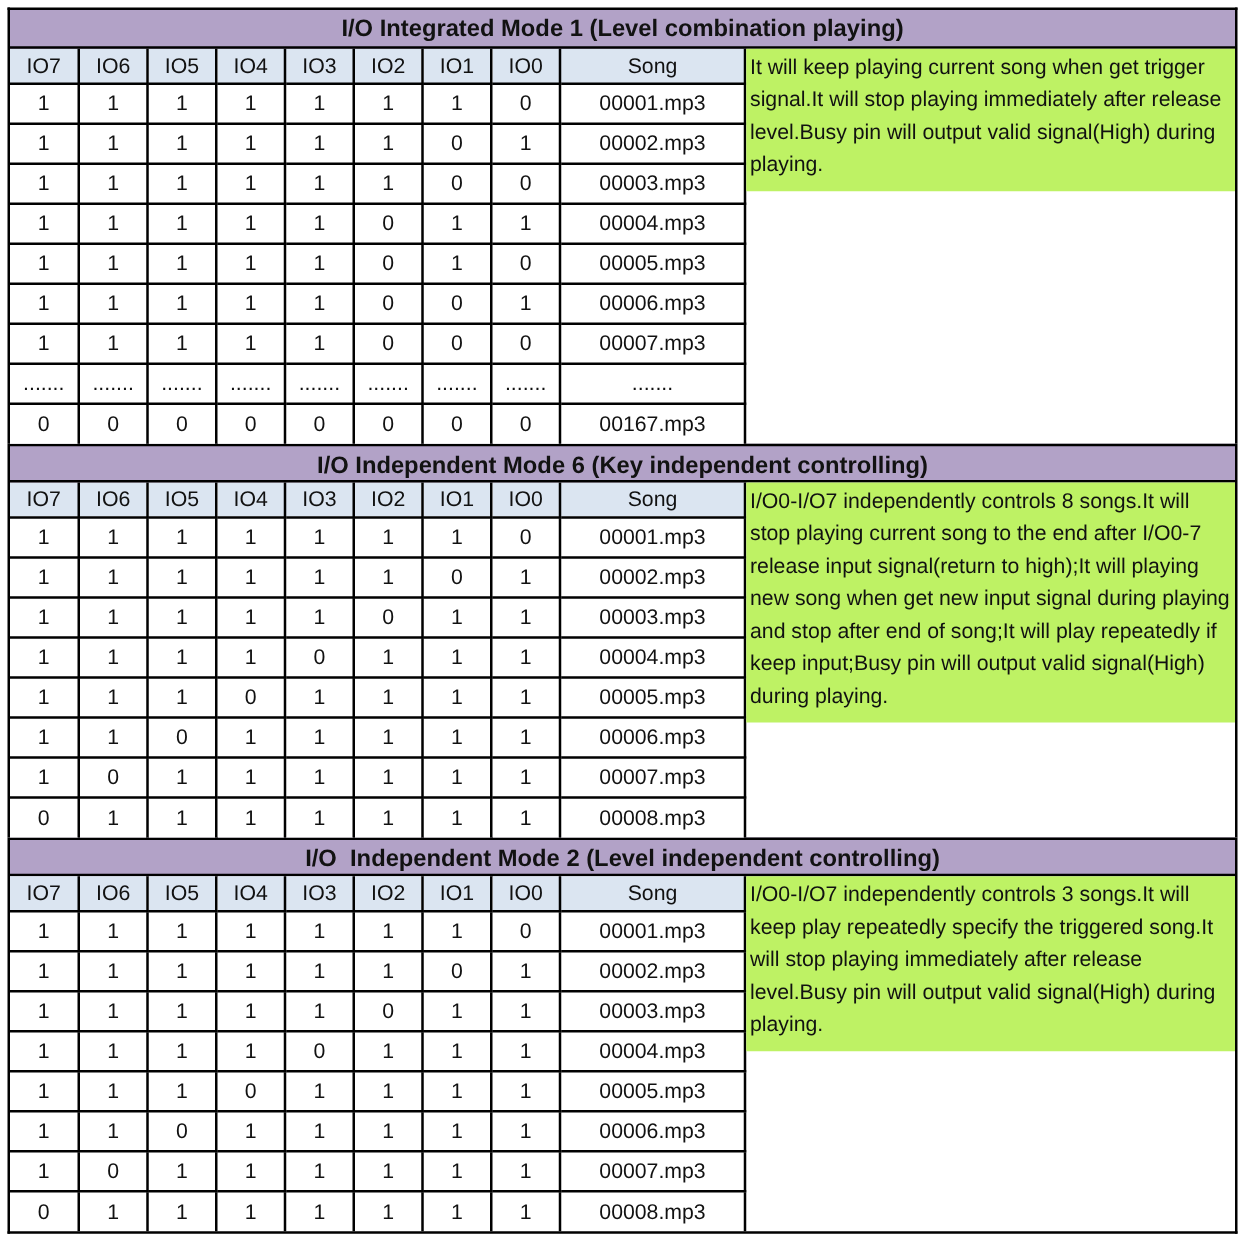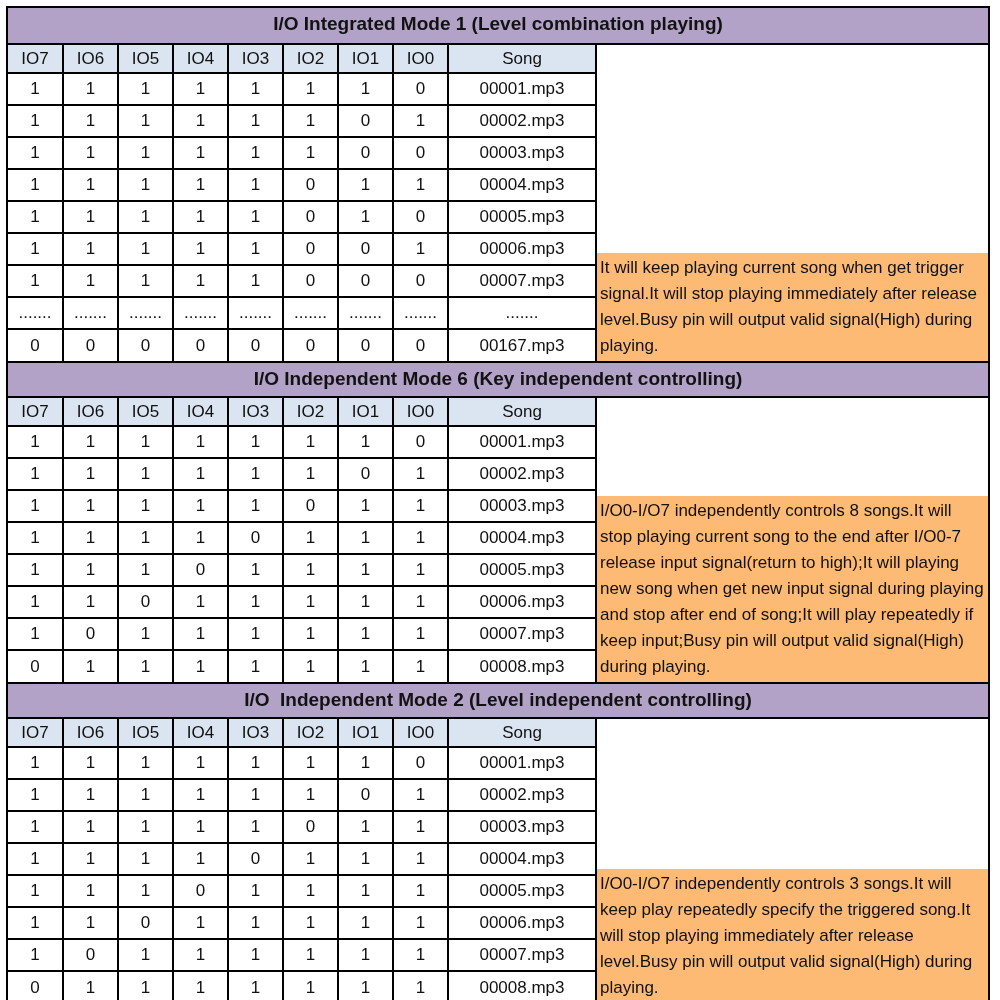--- a/index.html
+++ b/index.html
@@ -15,31 +15,31 @@
     left: 6px; top: 6px;
     width: 984px;
   }
   .mode-section {
     border-left: 2px solid var(--border, #000);
     border-right: 2px solid var(--border, #000);
   }
   .mode-section:first-child { border-top: 2px solid var(--border, #000); }
   .mode-section:last-child  { border-bottom: 2px solid var(--border, #000); }
   .section-title {
-    height: 37px; line-height: 31px;
+    height: 31px; line-height: 31px;
     background: var(--title-bg, #b2a2c7);
     border-bottom: 2px solid var(--border, #000);
     text-align: center;
     font-weight: bold;
     font-size: 19px;
     white-space: pre;
     color: #121212;
   }
   .mode-section + .mode-section .section-title { border-top: 2px solid var(--border, #000); }
-  .section-body { display: flex; align-items: flex-end; }
+  .section-body { display: flex; align-items: flex-start; }
   table.io-table {
     border-collapse: collapse;
     table-layout: fixed;
     flex: 0 0 auto;
   }
   .io-table col.io   { width: 55px; }
   .io-table col.song { width: 148px; }
   .io-table th, .io-table td {
     border: 2px solid var(--border, #000);
     text-align: center;
@@ -57,22 +57,22 @@
   }
   .io-table td {
     height: 32px;
     font-size: 17px;
     background: #ffffff;
   }
   .desc {
     flex: 1 1 auto;
     display: flex;
     align-items: center;
-    padding: 2px 2px 2px 3px;
-    background: #fdba74;
+    padding: 2px 2px 8px 3px;
+    background: #bef264;
   }
   .desc-text {
     font-size: 17px;
     line-height: 1.53;
   }
 </style>
 </head>
 <body>
 
 <div class="doc">

